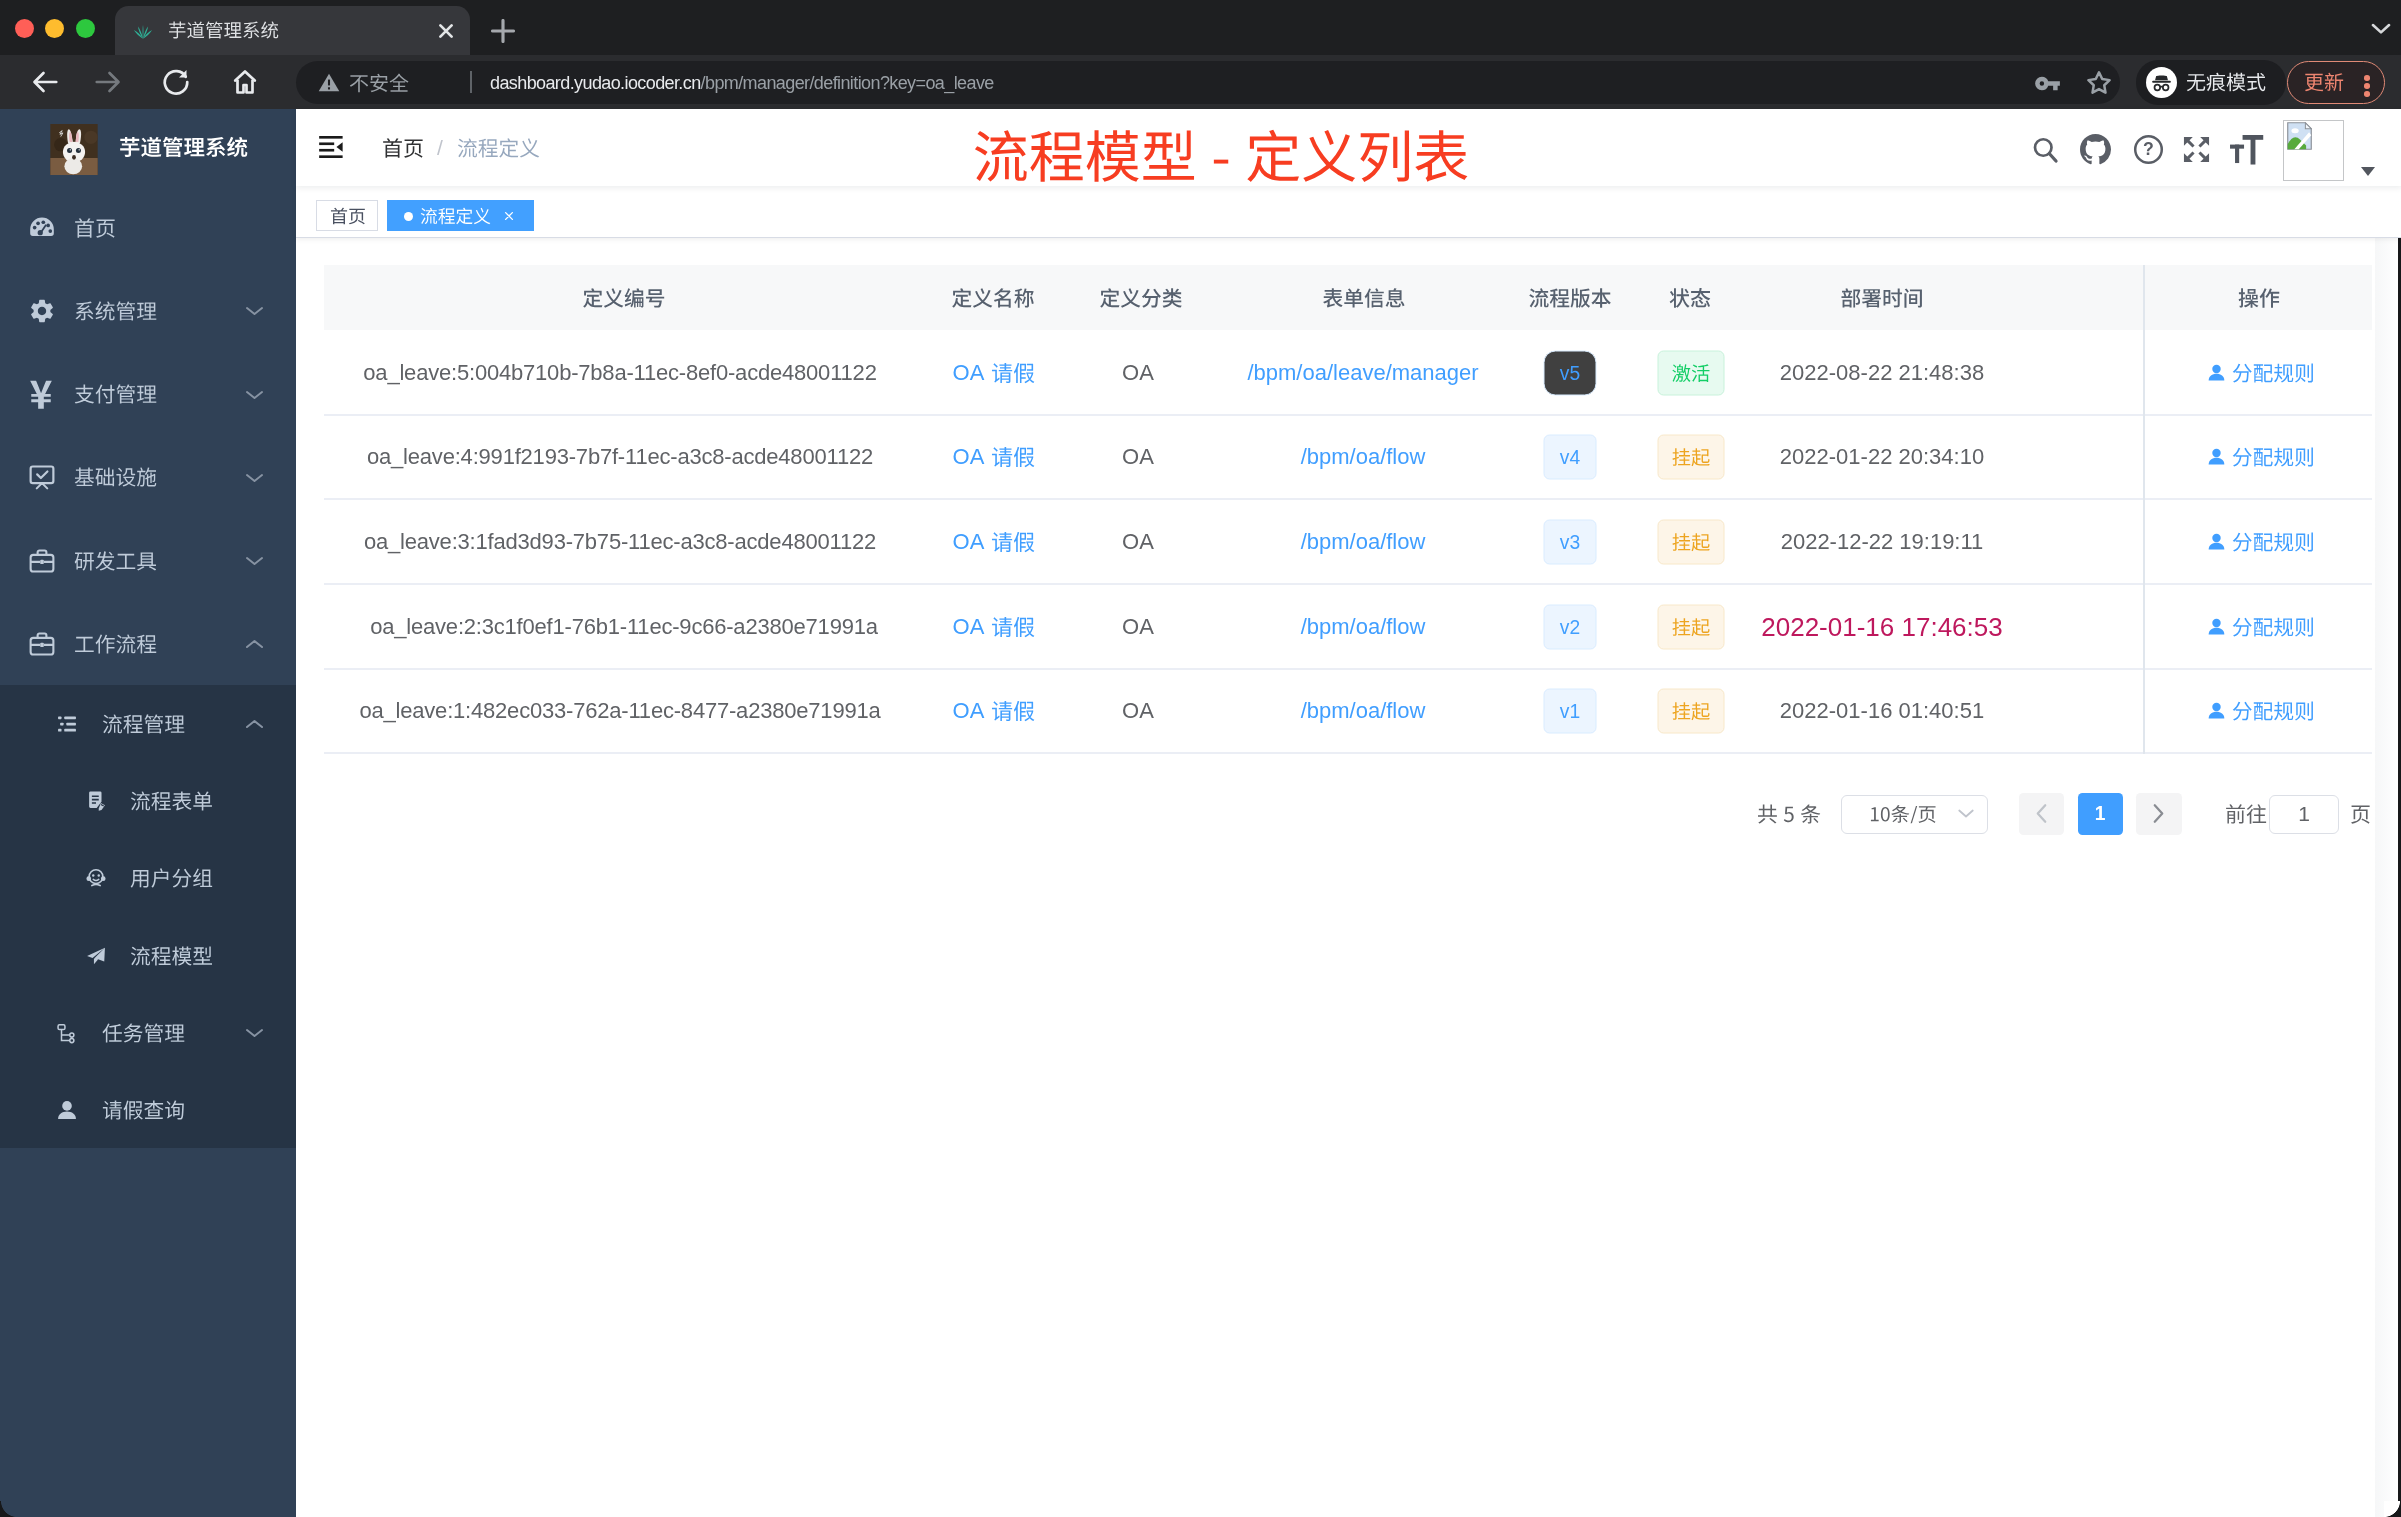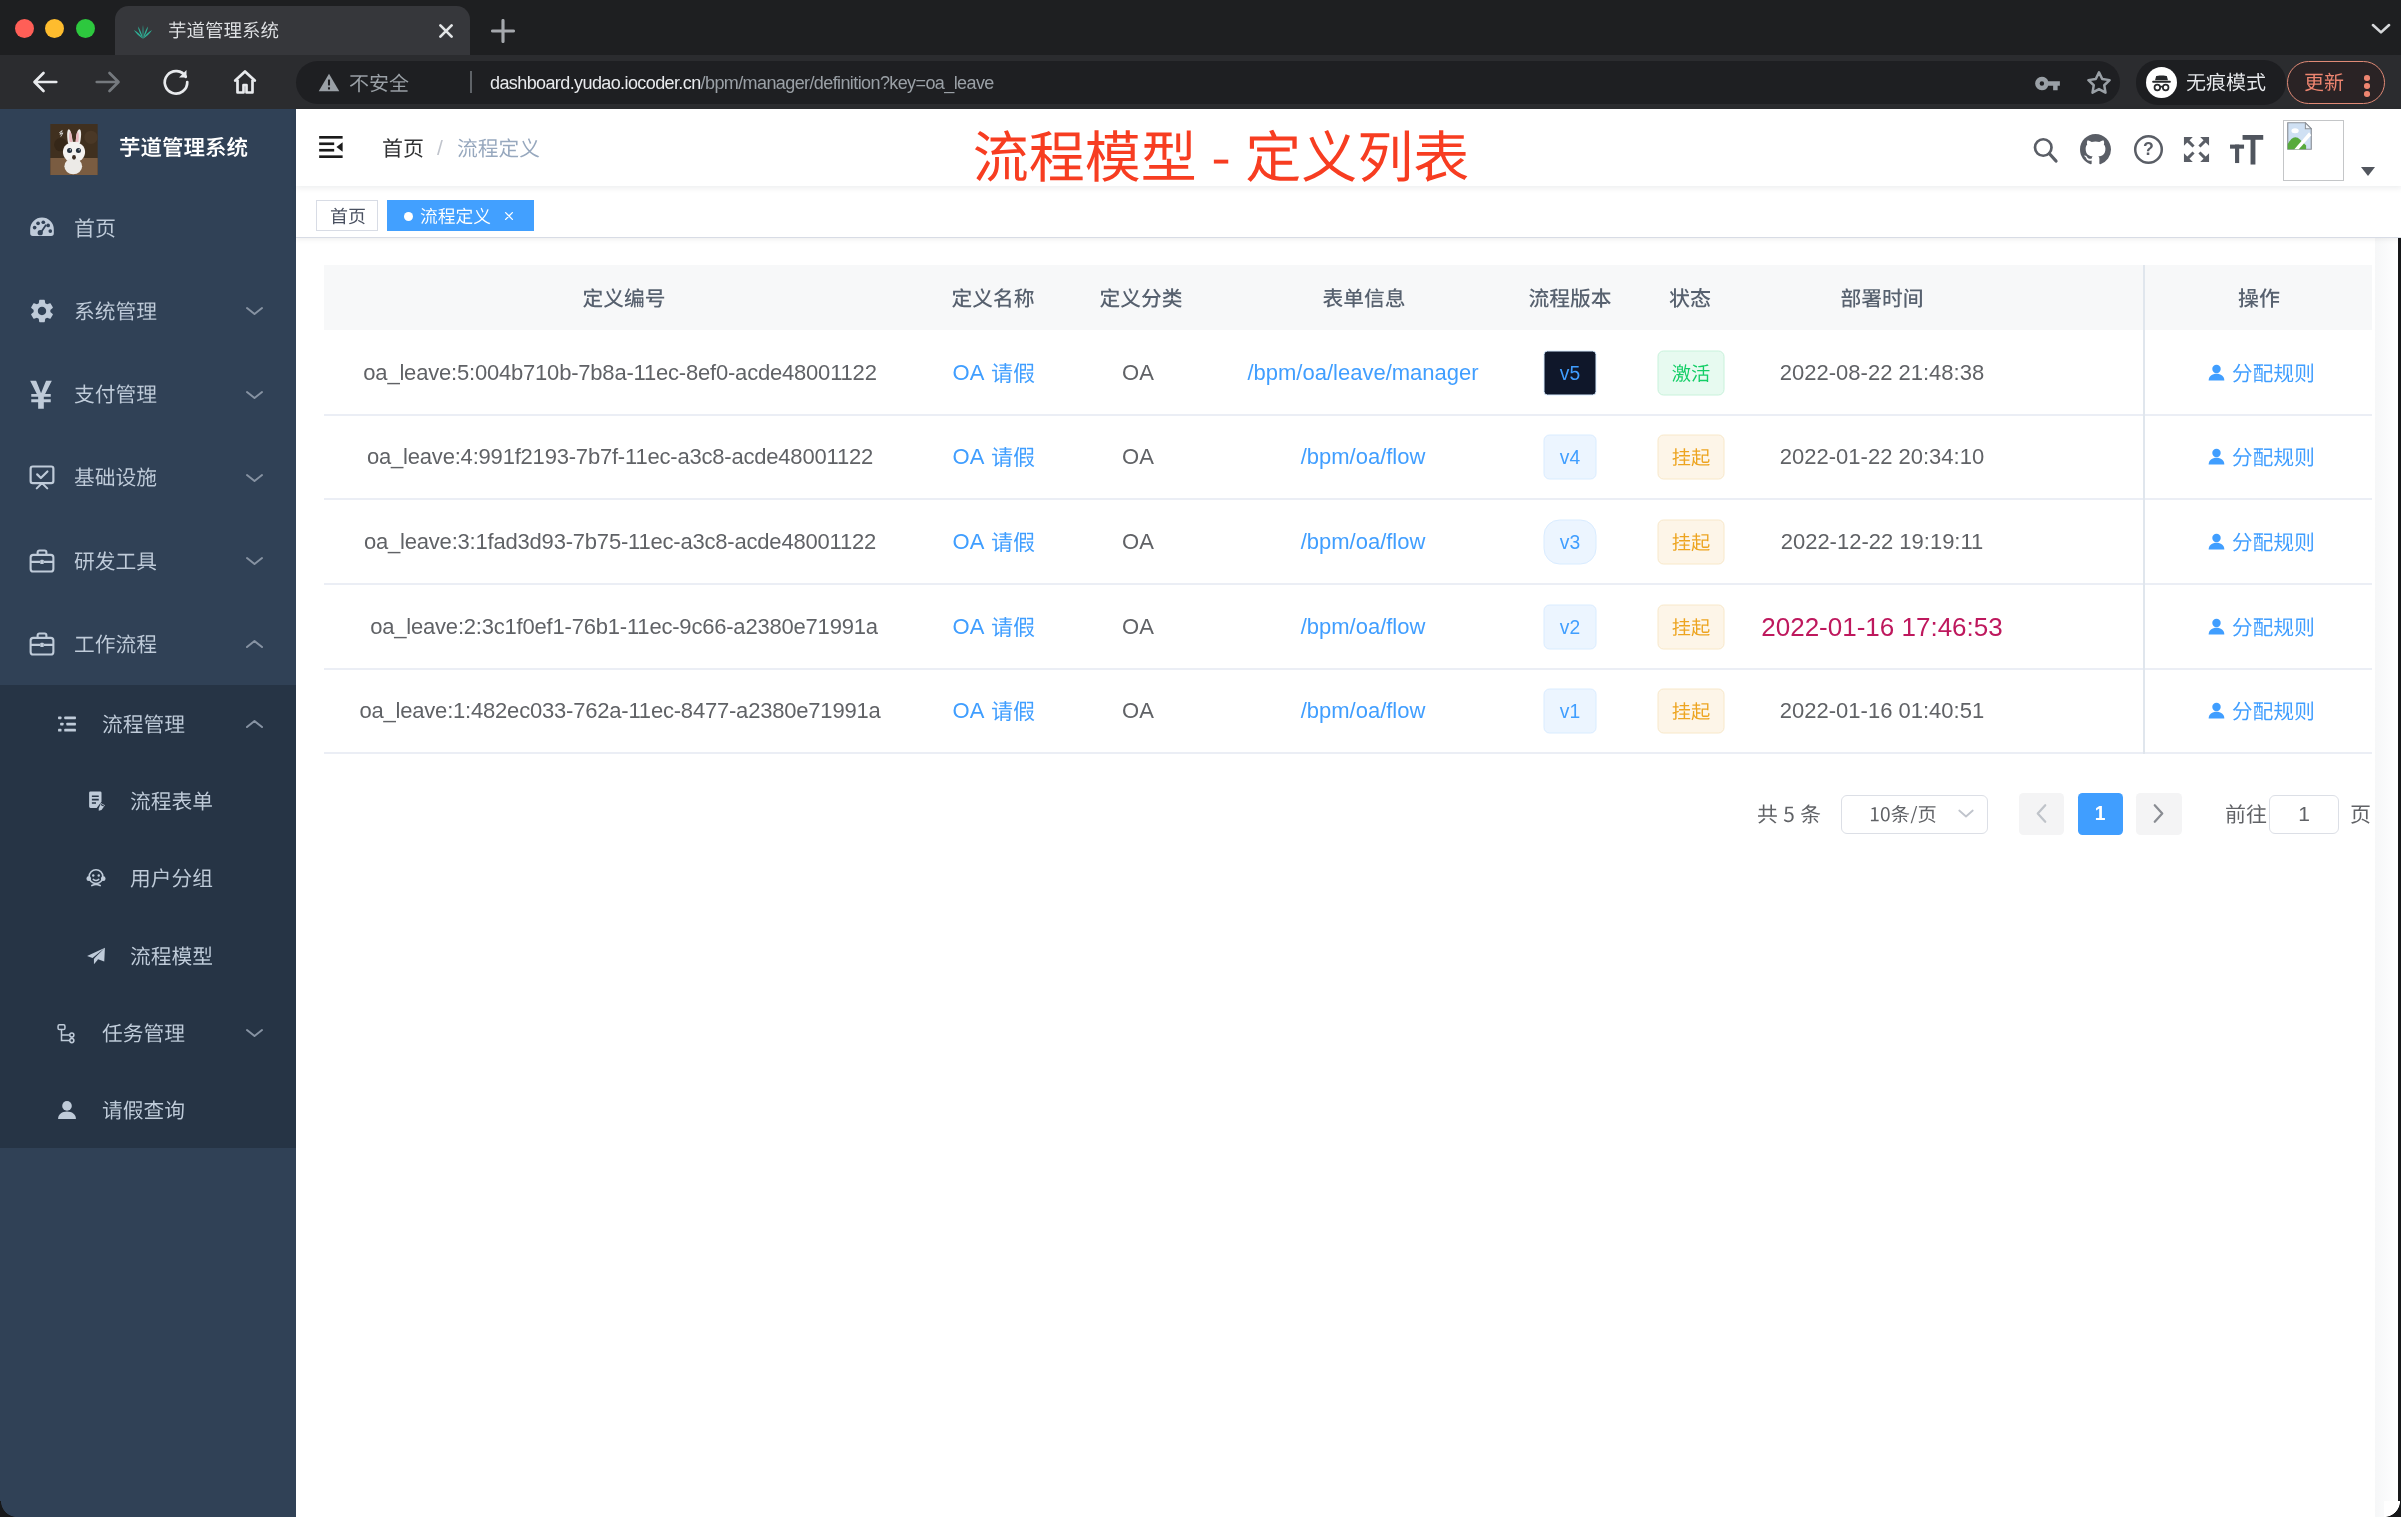--- a/index.html
+++ b/index.html
@@ -565,21 +565,21 @@
         <g transform="translate(0,880) scale(1,-1)">
           <path transform="translate(0,0)" d="M107 772 155 818Q182 796 211 769Q240 742 266 716Q292 690 307 670L256 617Q241 638 216 665Q190 692 162 720Q133 748 107 772ZM183 -62 170 9 190 41 368 174Q372 159 379 140Q387 121 393 110Q330 61 291 31Q252 1 230 -17Q209 -34 199 -44Q189 -54 183 -62ZM42 526H235V454H42ZM183 -62Q180 -53 173 -41Q166 -28 159 -17Q151 -5 144 2Q158 11 175 33Q192 55 192 88V526H264V25Q264 25 252 15Q240 6 224 -8Q208 -22 196 -36Q183 -51 183 -62ZM477 265H828V212H477ZM382 762H929V704H382ZM407 640H899V585H407ZM352 516H960V458H352ZM476 130H830V75H476ZM424 400H830V342H494V-79H424ZM808 400H880V4Q880 -24 872 -40Q865 -56 843 -64Q823 -73 788 -74Q753 -76 699 -76Q697 -62 691 -43Q684 -25 677 -11Q715 -12 748 -12Q780 -13 790 -12Q808 -11 808 5ZM614 840H688V498H614Z"></path>
           <path transform="translate(1000,0)" d="M210 835 280 819Q258 731 228 646Q197 560 159 485Q120 409 76 351Q73 360 65 374Q58 388 50 403Q42 417 35 426Q74 476 107 542Q139 608 165 683Q192 758 210 835ZM142 578 212 648 214 646V-79H142ZM349 376H567V312H349ZM349 187H578V123H349ZM601 407H875V344H601ZM343 796H589V483H343V547H523V732H343ZM629 796H912V485H629V550H841V731H629ZM314 796H383V-77H314ZM856 407H869L882 409L925 395Q900 265 847 171Q795 77 720 16Q646 -45 555 -82Q549 -70 538 -53Q527 -36 516 -27Q599 3 668 59Q738 115 787 199Q835 282 856 394ZM678 346Q702 263 742 190Q782 117 839 63Q896 8 967 -21Q956 -31 943 -48Q930 -65 921 -78Q846 -43 788 17Q730 77 688 158Q646 239 620 332Z"></path>
         </g>
       </svg>
     </div>
   </div>
 <div style="position:absolute;left:1138px;top:373px;transform:translate(-50%,-50%);"><span style="font-size:22px;color:#606266">OA</span></div>
 <div style="position:absolute;left:1363px;top:373px;transform:translate(-50%,-50%);"><span style="font-size:22px;color:#409eff;white-space:nowrap">/bpm/oa/leave/manager</span></div>
 <div style="position:absolute;left:1570px;top:373px;transform:translate(-50%,-50%);">
-    <div style="width:53px;height:45px;background:#0f172a;border:1.5px solid #d9ecff;border-radius:4px;display:flex;align-items:center;justify-content:center">
+    <div style="width:53px;height:45px;background:#404040;border:1.5px solid #d9ecff;border-radius:12px;display:flex;align-items:center;justify-content:center">
       <span style="font-size:19.3px;color:#409eff">v5</span>
     </div>
   </div>
 <div style="position:absolute;left:1691px;top:373px;transform:translate(-50%,-50%);">
     <div style="width:67px;height:45px;background:#e7faf0;border:1.5px solid #c8f2db;border-radius:6px;display:flex;align-items:center;justify-content:center">
       <svg class="zh " style="width:39px;height:19.3px;" viewBox="0 0 2000 1000" fill="#13ce66">
         <g transform="translate(0,880) scale(1,-1)">
           <path transform="translate(0,0)" d="M340 551V471H517V551ZM340 682V604H517V682ZM278 738H582V415H278ZM237 339H612V276H237ZM688 648H960V579H688ZM362 213H538V151H362ZM401 841 479 830Q466 795 453 760Q440 725 428 700L366 712Q375 740 385 776Q395 813 401 841ZM511 213H578Q578 213 578 203Q578 192 577 185Q574 112 570 66Q566 21 561 -4Q555 -29 546 -40Q536 -51 523 -57Q511 -62 494 -64Q479 -65 453 -65Q427 -65 399 -64Q398 -49 393 -32Q389 -14 381 -2Q408 -4 431 -5Q453 -6 462 -6Q481 -6 488 3Q494 10 498 31Q502 52 506 93Q509 134 511 202ZM852 608 916 603Q900 443 868 314Q836 186 778 88Q721 -10 629 -81Q625 -75 616 -67Q606 -58 597 -49Q587 -41 579 -35Q670 28 725 121Q780 214 809 336Q839 458 852 608ZM703 604Q712 522 728 434Q745 346 775 260Q805 175 853 103Q900 30 970 -19Q963 -26 954 -37Q944 -47 936 -59Q927 -70 922 -79Q852 -24 805 53Q757 130 727 217Q697 305 680 393Q663 481 654 560ZM692 841 760 830Q748 740 729 655Q711 570 685 496Q659 423 624 366Q619 372 610 382Q600 392 591 402Q581 411 573 417Q605 469 628 536Q651 603 667 681Q683 759 692 841ZM336 300H400V238Q400 204 395 164Q390 124 375 81Q360 38 330 -3Q300 -45 250 -81Q241 -71 226 -59Q211 -46 198 -37Q245 -5 272 32Q300 70 313 107Q327 144 331 179Q336 213 336 240ZM366 394 429 410Q442 387 454 359Q466 331 473 311L407 292Q401 313 389 342Q377 371 366 394ZM64 786 107 829Q132 812 159 790Q186 769 210 748Q234 726 249 708L203 659Q188 678 165 700Q142 723 115 746Q89 768 64 786ZM35 509 77 555Q101 541 127 523Q154 505 178 487Q202 469 218 453L173 402Q159 417 135 436Q112 455 86 474Q59 494 35 509ZM46 -26Q65 12 89 64Q112 116 136 174Q159 232 179 286L232 248Q215 197 194 142Q172 87 150 33Q128 -20 107 -65Z"></path>
           <path transform="translate(1000,0)" d="M392 309H891V-74H819V240H462V-79H392ZM854 836 914 778Q845 754 757 736Q668 718 573 705Q478 692 389 683Q386 696 380 715Q373 734 367 747Q431 754 500 763Q569 772 634 784Q699 795 756 808Q812 821 854 836ZM609 750H680V269H609ZM320 547H957V475H320ZM440 32H852V-36H440ZM91 774 133 827Q164 813 199 794Q235 775 268 757Q301 738 322 724L278 662Q257 678 225 698Q192 717 157 738Q122 758 91 774ZM42 499 83 554Q113 540 148 521Q183 502 215 484Q248 466 269 452L227 390Q207 404 175 423Q143 442 108 463Q73 483 42 499ZM65 -16Q92 22 126 76Q159 129 193 190Q227 250 256 306L311 257Q285 204 253 147Q222 90 190 35Q158 -20 129 -67Z"></path>
         </g>
@@ -659,21 +659,21 @@
         <g transform="translate(0,880) scale(1,-1)">
           <path transform="translate(0,0)" d="M107 772 155 818Q182 796 211 769Q240 742 266 716Q292 690 307 670L256 617Q241 638 216 665Q190 692 162 720Q133 748 107 772ZM183 -62 170 9 190 41 368 174Q372 159 379 140Q387 121 393 110Q330 61 291 31Q252 1 230 -17Q209 -34 199 -44Q189 -54 183 -62ZM42 526H235V454H42ZM183 -62Q180 -53 173 -41Q166 -28 159 -17Q151 -5 144 2Q158 11 175 33Q192 55 192 88V526H264V25Q264 25 252 15Q240 6 224 -8Q208 -22 196 -36Q183 -51 183 -62ZM477 265H828V212H477ZM382 762H929V704H382ZM407 640H899V585H407ZM352 516H960V458H352ZM476 130H830V75H476ZM424 400H830V342H494V-79H424ZM808 400H880V4Q880 -24 872 -40Q865 -56 843 -64Q823 -73 788 -74Q753 -76 699 -76Q697 -62 691 -43Q684 -25 677 -11Q715 -12 748 -12Q780 -13 790 -12Q808 -11 808 5ZM614 840H688V498H614Z"></path>
           <path transform="translate(1000,0)" d="M210 835 280 819Q258 731 228 646Q197 560 159 485Q120 409 76 351Q73 360 65 374Q58 388 50 403Q42 417 35 426Q74 476 107 542Q139 608 165 683Q192 758 210 835ZM142 578 212 648 214 646V-79H142ZM349 376H567V312H349ZM349 187H578V123H349ZM601 407H875V344H601ZM343 796H589V483H343V547H523V732H343ZM629 796H912V485H629V550H841V731H629ZM314 796H383V-77H314ZM856 407H869L882 409L925 395Q900 265 847 171Q795 77 720 16Q646 -45 555 -82Q549 -70 538 -53Q527 -36 516 -27Q599 3 668 59Q738 115 787 199Q835 282 856 394ZM678 346Q702 263 742 190Q782 117 839 63Q896 8 967 -21Q956 -31 943 -48Q930 -65 921 -78Q846 -43 788 17Q730 77 688 158Q646 239 620 332Z"></path>
         </g>
       </svg>
     </div>
   </div>
 <div style="position:absolute;left:1138px;top:542px;transform:translate(-50%,-50%);"><span style="font-size:22px;color:#606266">OA</span></div>
 <div style="position:absolute;left:1363px;top:542px;transform:translate(-50%,-50%);"><span style="font-size:22px;color:#409eff;white-space:nowrap">/bpm/oa/flow</span></div>
 <div style="position:absolute;left:1570px;top:542px;transform:translate(-50%,-50%);">
-    <div style="width:53px;height:45px;background:#ecf5ff;border:1.5px solid #d9ecff;border-radius:16px;display:flex;align-items:center;justify-content:center">
+    <div style="width:53px;height:45px;background:#ecf5ff;border:1.5px solid #d9ecff;border-radius:6px;display:flex;align-items:center;justify-content:center">
       <span style="font-size:19.3px;color:#409eff">v3</span>
     </div>
   </div>
 <div style="position:absolute;left:1691px;top:542px;transform:translate(-50%,-50%);">
     <div style="width:67px;height:45px;background:#fdf5e8;border:1.5px solid #f8e8c9;border-radius:6px;display:flex;align-items:center;justify-content:center">
       <svg class="zh " style="width:39px;height:19.3px;" viewBox="0 0 2000 1000" fill="#eda41f">
         <g transform="translate(0,880) scale(1,-1)">
           <path transform="translate(0,0)" d="M40 311Q82 321 135 335Q188 350 247 366Q306 382 365 399L374 330Q293 306 211 282Q129 258 62 238ZM53 638H363V567H53ZM179 840H252V15Q252 -16 244 -33Q235 -50 216 -59Q197 -67 164 -70Q131 -72 79 -72Q77 -58 71 -38Q64 -18 56 -3Q91 -4 120 -4Q150 -4 160 -4Q170 -3 174 1Q179 5 179 15ZM413 703H902V635H413ZM397 264H916V194H397ZM378 488H950V418H378ZM330 27H960V-45H330ZM620 835H696V452H620ZM620 380H696V-19H620Z"></path>
           <path transform="translate(1000,0)" d="M74 727H476V660H74ZM578 516H871V449H578ZM48 534H501V466H48ZM293 317H491V251H293ZM241 839H312V498H241ZM259 487H328V29H259ZM538 792H905V424H833V725H538ZM548 516H620V189Q620 164 631 157Q641 150 677 150Q685 150 707 150Q729 150 756 150Q782 150 806 150Q829 150 841 150Q862 150 873 160Q884 170 888 201Q893 231 895 291Q903 285 915 279Q927 273 939 269Q952 264 962 261Q958 190 947 151Q936 112 912 97Q888 82 846 82Q839 82 821 82Q803 82 780 82Q757 82 734 82Q711 82 693 82Q676 82 670 82Q623 82 596 91Q570 100 559 123Q548 147 548 189ZM156 270Q176 191 208 142Q240 92 288 65Q335 38 401 28Q467 18 554 18Q566 18 597 18Q628 17 670 18Q711 18 757 18Q803 18 846 18Q889 18 922 19Q955 19 971 20Q964 12 958 -2Q952 -15 947 -29Q942 -43 940 -54H865H555Q454 -54 379 -42Q304 -29 251 4Q197 37 161 97Q125 157 100 251ZM99 387 170 382Q167 286 160 200Q152 114 136 41Q119 -32 90 -88Q83 -83 72 -76Q60 -70 47 -63Q35 -56 26 -53Q56 -2 71 66Q86 135 92 216Q98 298 99 387Z"></path>
         </g>

